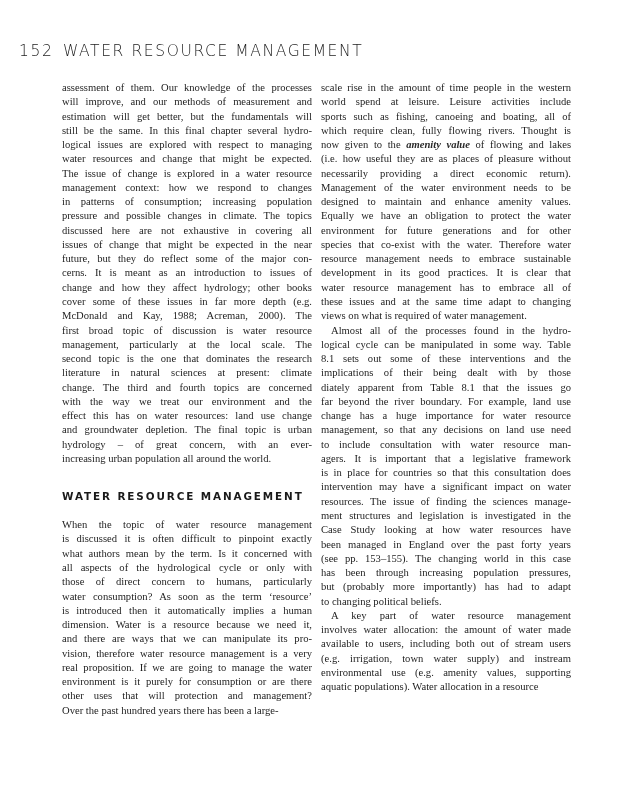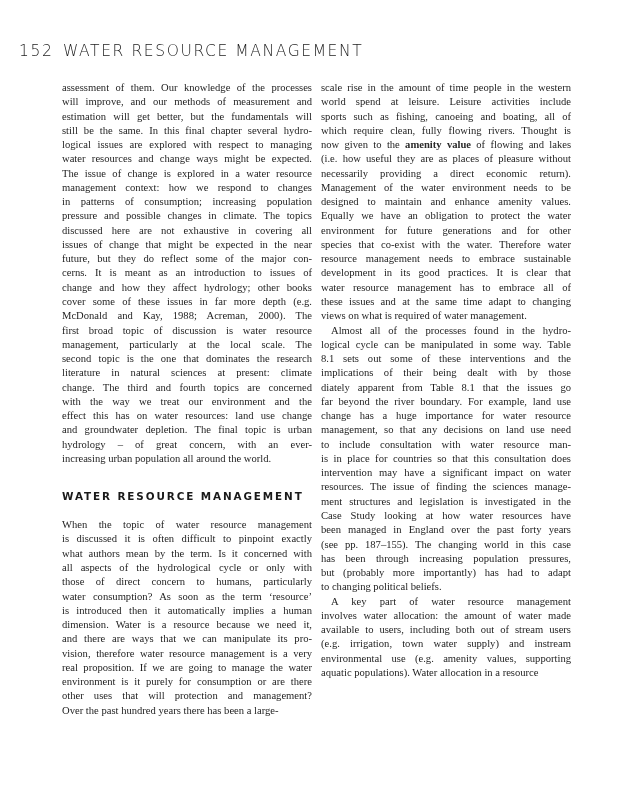--- a/index.html
+++ b/index.html
@@ -22,38 +22,38 @@
     .line { display: block; white-space: nowrap; text-align: justify; text-align-last: justify; height: 14.28px; overflow: visible; }
     .line.last { text-align-last: left; }
     .line.indent { text-indent: 10px; }
     .gap { display: block; height: 22px; }
     .gap-small { display: block; height: 14px; }
     .section-heading {
       display: block; font-family: "DejaVu Sans", sans-serif; font-weight: bold;
       font-size: 10.4px; letter-spacing: 1.9px; color: #1a1a1a; height: 16px; line-height: 16px;
       white-space: nowrap;
     }
-    .term { font-weight: bold; color: #2a2a2a; }
+    .term { font-weight: bold; color: #2a2a2a; font-style: italic; }
   </style>
 </head>
 <body>
 
 <div class="running-head">
   <span class="pno">152</span>
   <span class="rtitle">WATER RESOURCE MANAGEMENT</span>
 </div>
 
 <div class="col left">
   <div id="lp1">
       <span class="line">assessment of them. Our knowledge of the processes</span>
       <span class="line">will improve, and our methods of measurement and</span>
       <span class="line">estimation will get better, but the fundamentals will</span>
       <span class="line">still be the same. In this final chapter several hydro-</span>
       <span class="line">logical issues are explored with respect to managing</span>
-      <span class="line">water resources and change ways might be expected.</span>
+      <span class="line">water resources and change that might be expected.</span>
       <span class="line">The issue of change is explored in a water resource</span>
       <span class="line">management context: how we respond to changes</span>
       <span class="line">in patterns of consumption; increasing population</span>
       <span class="line">pressure and possible changes in climate. The topics</span>
       <span class="line">discussed here are not exhaustive in covering all</span>
       <span class="line">issues of change that might be expected in the near</span>
       <span class="line">future, but they do reflect some of the major con-</span>
       <span class="line">cerns. It is meant as an introduction to issues of</span>
       <span class="line">change and how they affect hydrology; other books</span>
       <span class="line">cover some of these issues in far more depth (e.g.</span>
@@ -115,27 +115,28 @@
   <div id="rp2">
       <span class="line indent">Almost all of the processes found in the hydro-</span>
       <span class="line">logical cycle can be manipulated in some way. Table</span>
       <span class="line">8.1 sets out some of these interventions and the</span>
       <span class="line">implications of their being dealt with by those</span>
       <span class="line">diately apparent from Table 8.1 that the issues go</span>
       <span class="line">far beyond the river boundary. For example, land use</span>
       <span class="line">change has a huge importance for water resource</span>
       <span class="line">management, so that any decisions on land use need</span>
       <span class="line">to include consultation with water resource man-</span>
+      <span class="line">agers. It is important that a legislative framework</span>
       <span class="line">is in place for countries so that this consultation does</span>
       <span class="line">intervention may have a significant impact on water</span>
       <span class="line">resources. The issue of finding the sciences manage-</span>
       <span class="line">ment structures and legislation is investigated in the</span>
       <span class="line">Case Study looking at how water resources have</span>
       <span class="line">been managed in England over the past forty years</span>
-      <span class="line">(see pp. 187–155). The changing world in this case</span>
+      <span class="line">(see pp. 153–155). The changing world in this case</span>
       <span class="line">has been through increasing population pressures,</span>
       <span class="line">but (probably more importantly) has had to adapt</span>
       <span class="line last">to changing political beliefs.</span>
     </div>
   <div id="rp3">
       <span class="line indent">A key part of water resource management</span>
       <span class="line">involves water allocation: the amount of water made</span>
       <span class="line">available to users, including both out of stream users</span>
       <span class="line">(e.g. irrigation, town water supply) and instream</span>
       <span class="line">environmental use (e.g. amenity values, supporting</span>

